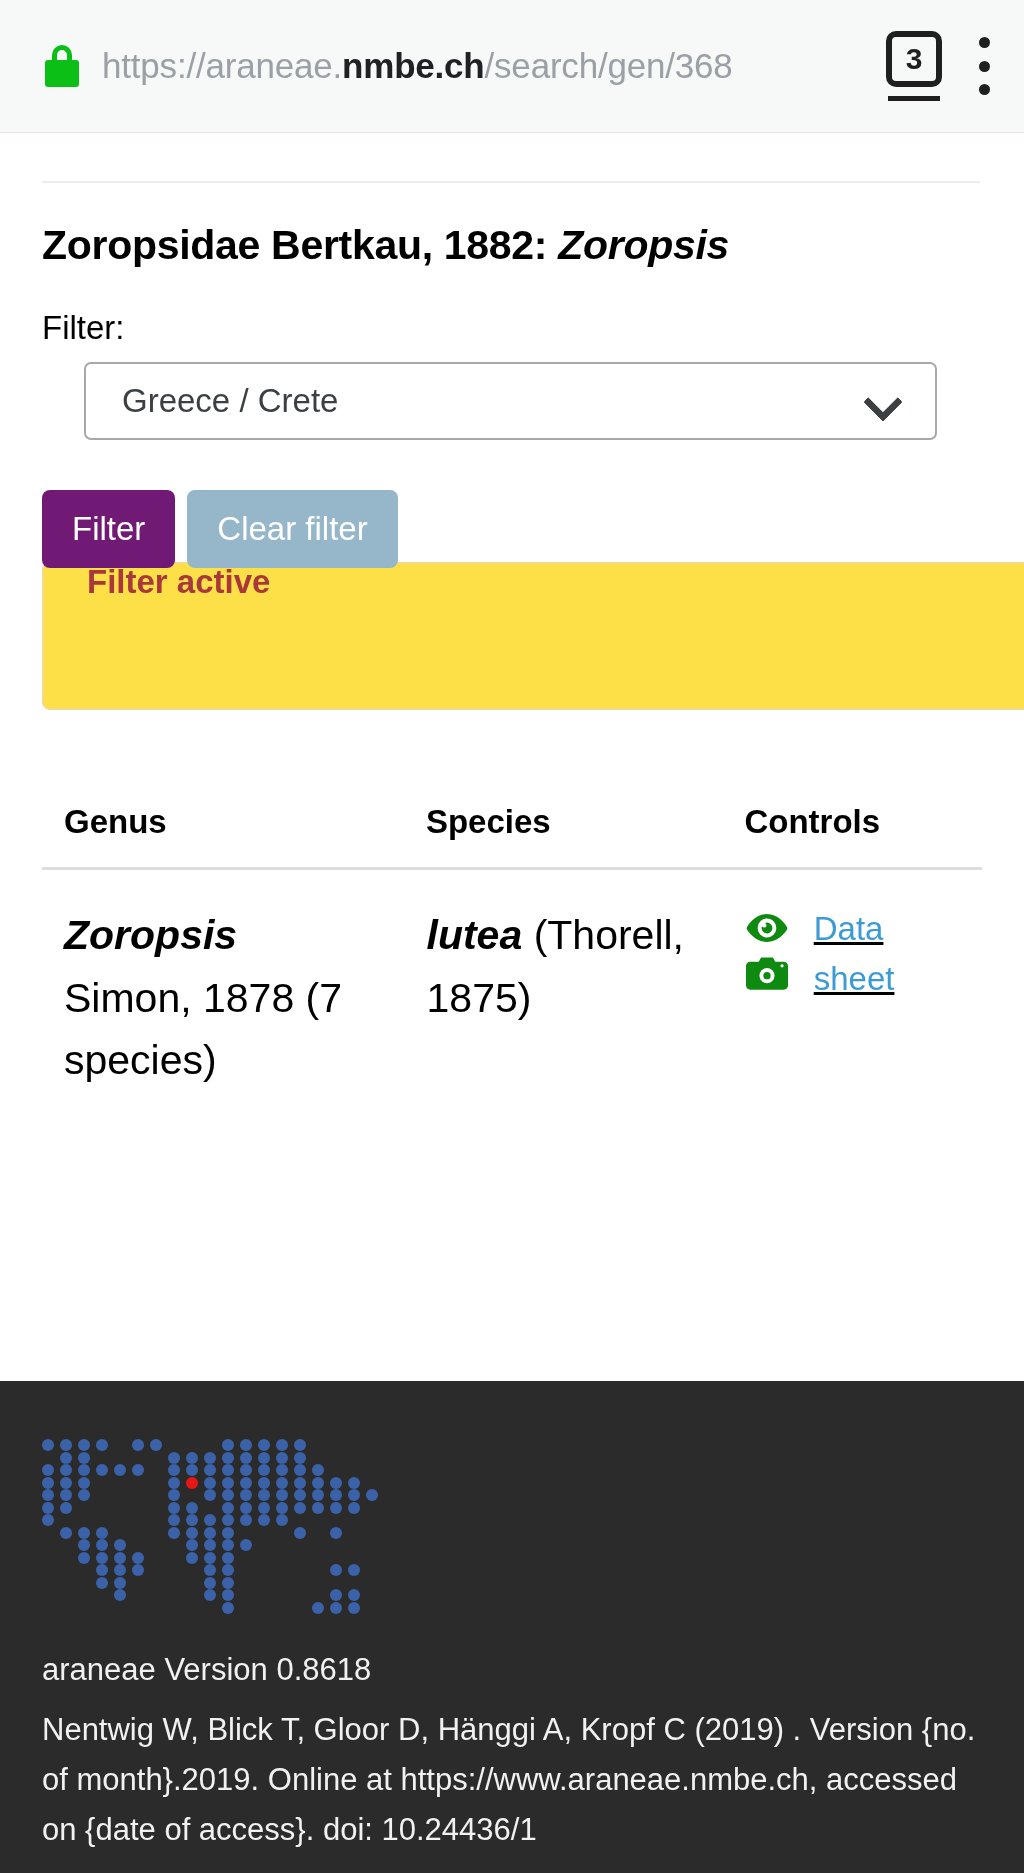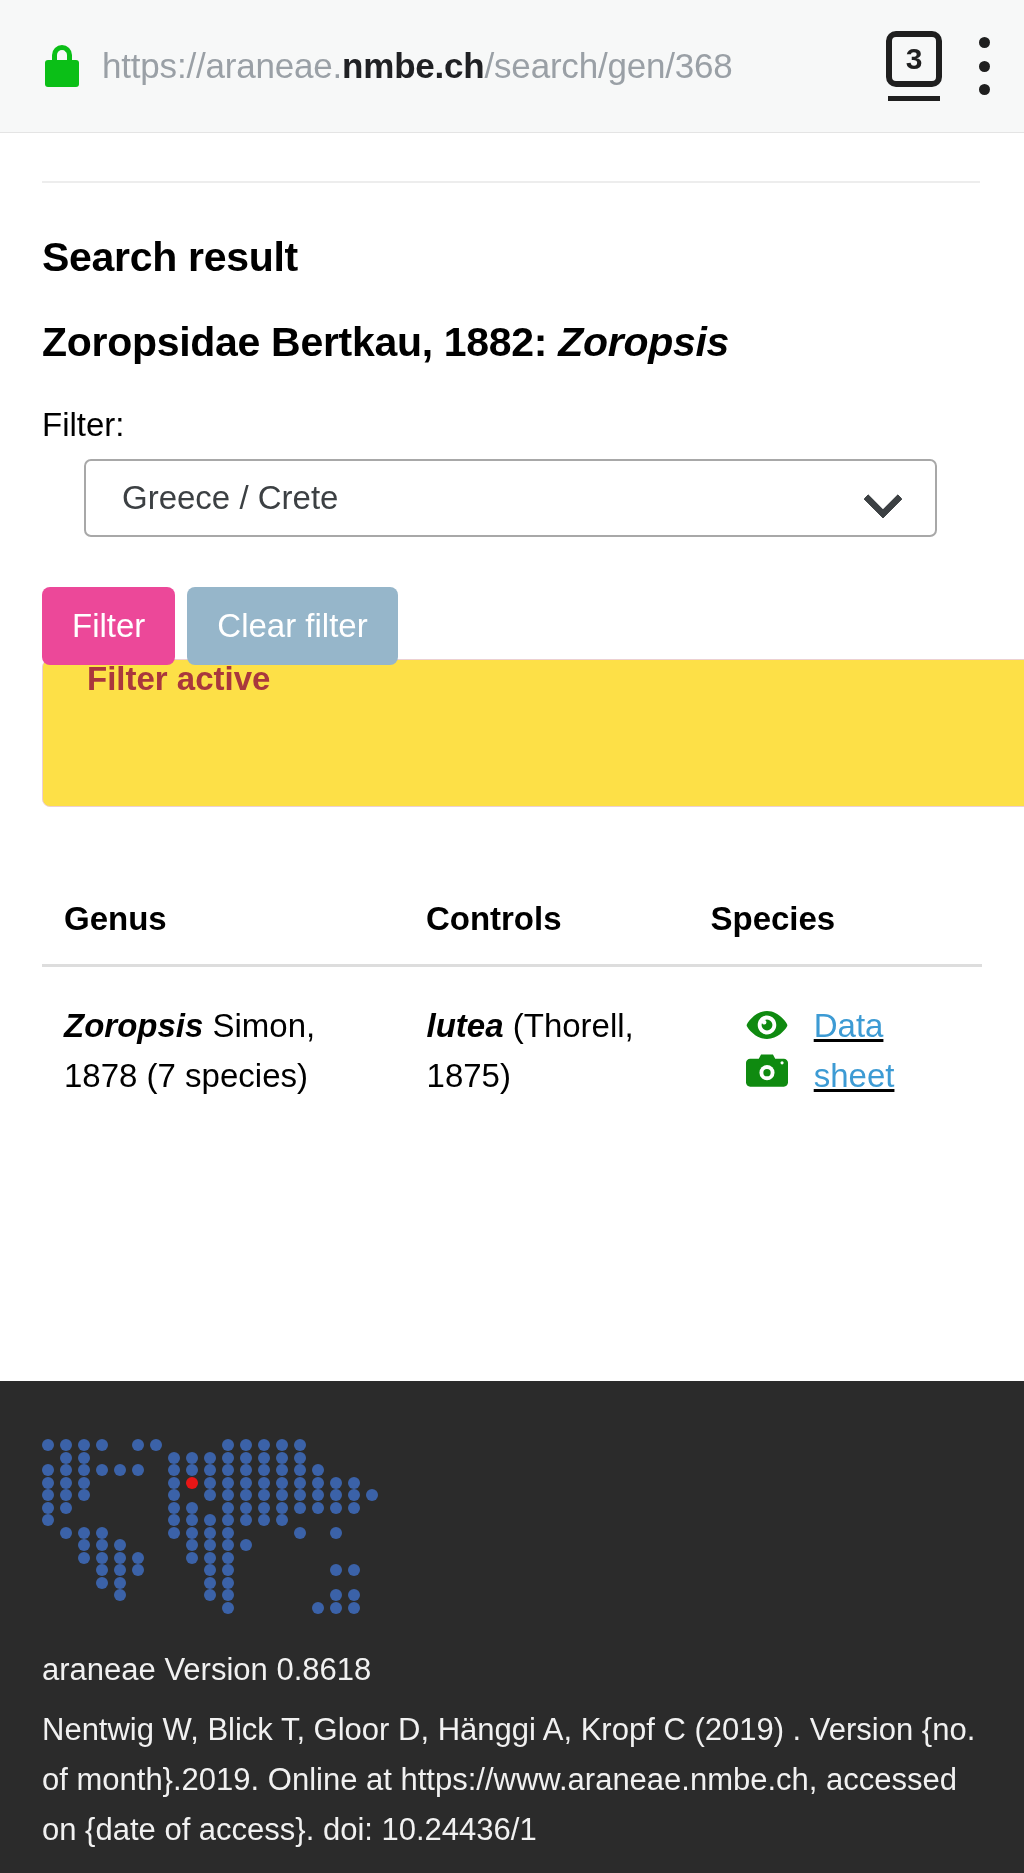--- a/index.html
+++ b/index.html
@@ -218,21 +218,21 @@
   .btn {
     border: none;
     border-radius: 8px;
     font-family: "Liberation Sans", sans-serif;
     font-size: 33px;
     color: #ffffff;
     padding: 20px 30px;
     line-height: 1.15;
     cursor: pointer;
   }
-  .btn-primary { background: #ec4899; }
+  .btn-primary { background: #701a75; }
   .btn-muted   { background: #96b6ca; }
 
   .alert {
     margin-top: -6px;
     width: 1009px;
     min-height: 148px;
     background: #fde047;
     border: 1px solid #ecd0d2;
     border-radius: 8px;
     display: flex;
@@ -269,21 +269,21 @@
     margin-top: 26px;
     height: 3px;
     background: #dddddd;
     width: 940px;
   }
 
   .tbody {
     margin-top: 34px;
   }
   .tbody .cell {
-    font-size: 33px;
+    font-size: 41px;
     color: #000000;
     line-height: 1.52;
     padding-left: 22px;
   }
   .tbody .cell .bi { font-weight: 700; font-style: italic; }
 
   .controls-cell {
     display: flex;
     gap: 26px;
     padding-left: 22px;
@@ -370,21 +370,20 @@
       <span></span>
         <span></span>
         <span></span>
     </div>
   </div>
 
   <div class="content">
 
     <div class="top-rule"></div>
 
-    <h1 class="h-search">Search result</h1>
 
     <h2 class="h-taxon"><span>Zoropsidae Bertkau, 1882: </span><span class="it">Zoropsis</span></h2>
 
     <div class="filter-label">Filter:</div>
 
     <div class="select-wrap">
       <div class="select-value">Greece / Crete</div>
       <div class="chev"></div>
     </div>
 
@@ -393,22 +392,22 @@
       <button class="btn btn-muted">Clear filter</button>
     </div>
 
     <div class="alert">
       <span class="alert-text">Filter active</span>
     </div>
 
     <div class="table">
       <div class="row thead">
         <div class="cell col-genus">Genus</div>
+        <div class="cell col-species">Species</div>
         <div class="cell col-controls">Controls</div>
-        <div class="cell col-species">Species</div>
       </div>
       <div class="thead-rule"></div>
 
       <div class="row tbody">
         <div class="cell col-genus"><span class="bi">Zoropsis</span><span> Simon, 1878 (7 species)</span></div>
 
         <div class="cell col-species"><span class="bi">lutea</span><span> (Thorell, 1875)</span></div>
 
         <div class="col-controls">
           <div class="controls-cell">

